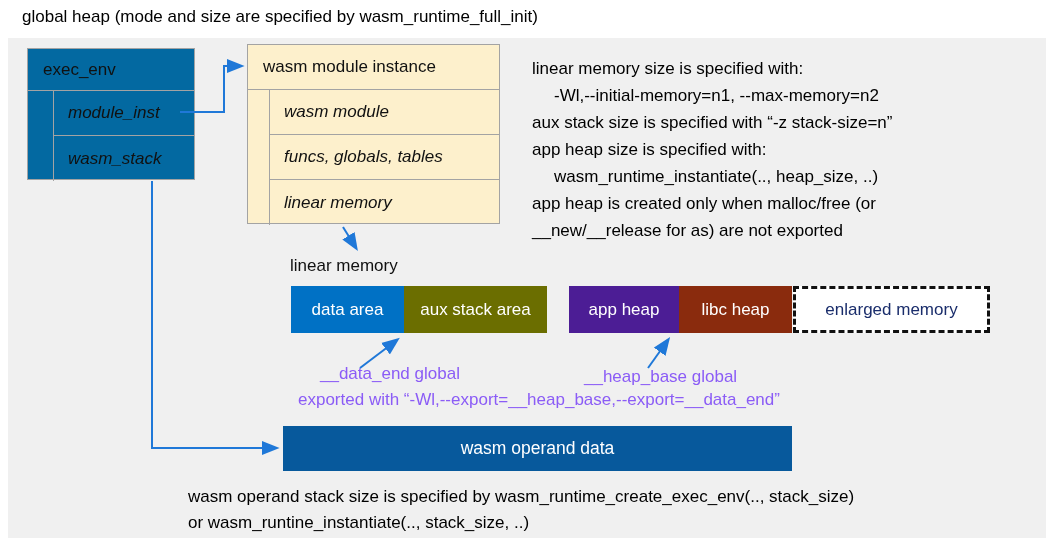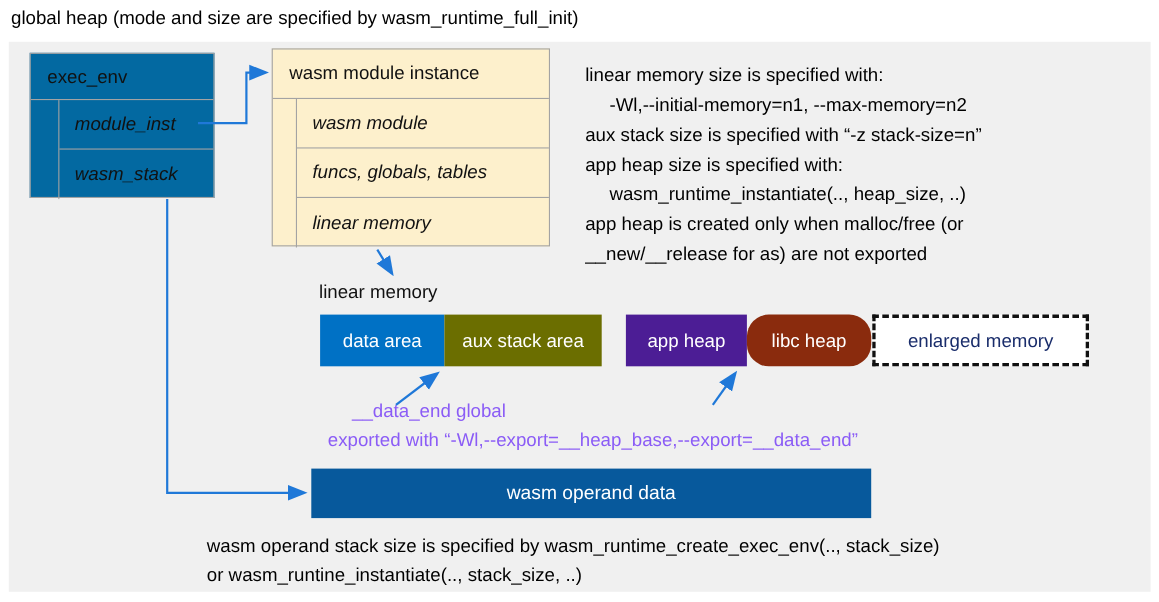--- a/index.html
+++ b/index.html
@@ -1,20 +1,20 @@
 <!DOCTYPE html>
 <html><head>
 <meta charset="utf-8">
 <style>
   * { margin:0; padding:0; box-sizing:border-box; }
   html,body { background:#ffffff; }
   body { font-family:"Liberation Sans", sans-serif; color:#111; }
   .stage { position:relative; width:1054px; height:547px; background:#ffffff; overflow:hidden; }
 
-  .title { position:absolute; left:10px; top:7px; font-size:17px; color:#000; white-space:nowrap; }
+  .title { position:absolute; left:22px; top:7px; font-size:17px; color:#000; white-space:nowrap; }
 
   .panel { position:absolute; left:8px; top:38px; width:1038px; height:500px; background:#f0f0f0; }
 
   
   .structbox { position:absolute; border:1px solid #a3a3a3; }
   .structbox .hdr { display:flex; align-items:center; padding-left:15px; font-size:17px; border-bottom:1px solid #a3a3a3; }
   .structbox .body { display:flex; }
   .structbox .inset { border-right:1px solid #a3a3a3; }
   .structbox .rows { flex:1; display:flex; flex-direction:column; }
   .structbox .row { display:flex; align-items:center; padding-left:14px; font-size:17px; border-bottom:1px solid #a3a3a3;font-style:italic; }
@@ -97,25 +97,26 @@
     <div>app heap is created only when malloc/free (or</div>
     <div>__new/__release for as) are not exported</div>
   </div>
 
   <div class="lm-label">linear memory</div>
 
   <div class="membar">
     <div class="seg seg-data" style="background-color: rgb(0, 113, 197);">data area</div>
     <div class="seg seg-aux" style="background-color: rgb(107, 110, 0);">aux stack area</div>
     <div class="seg seg-app" style="background-color: #4c1d95;">app heap</div>
-    <div class="seg seg-libc" style="background-color: rgb(138, 43, 13); border-radius: 20px;">libc heap</div>
+    <div class="seg seg-libc" style="background-color: rgb(138, 43, 13);">libc heap</div>
     <div class="seg seg-enlarged">enlarged memory</div>
   </div>
 
   <div class="ann ann-dataend">__data_end global</div>
+  <div class="ann ann-heapbase">__heap_base global</div>
   <div class="ann ann-exported">exported with “-Wl,--export=__heap_base,--export=__data_end”</div>
 
   <div class="opstack">wasm operand data</div>
 
   <div class="footer">
     <div>wasm operand stack size is specified by wasm_runtime_create_exec_env(.., stack_size)</div>
     <div>or wasm_runtine_instantiate(.., stack_size, ..)</div>
   </div>
 
   <svg class="wires" viewBox="0 0 1054 547" xmlns="http://www.w3.org/2000/svg">

